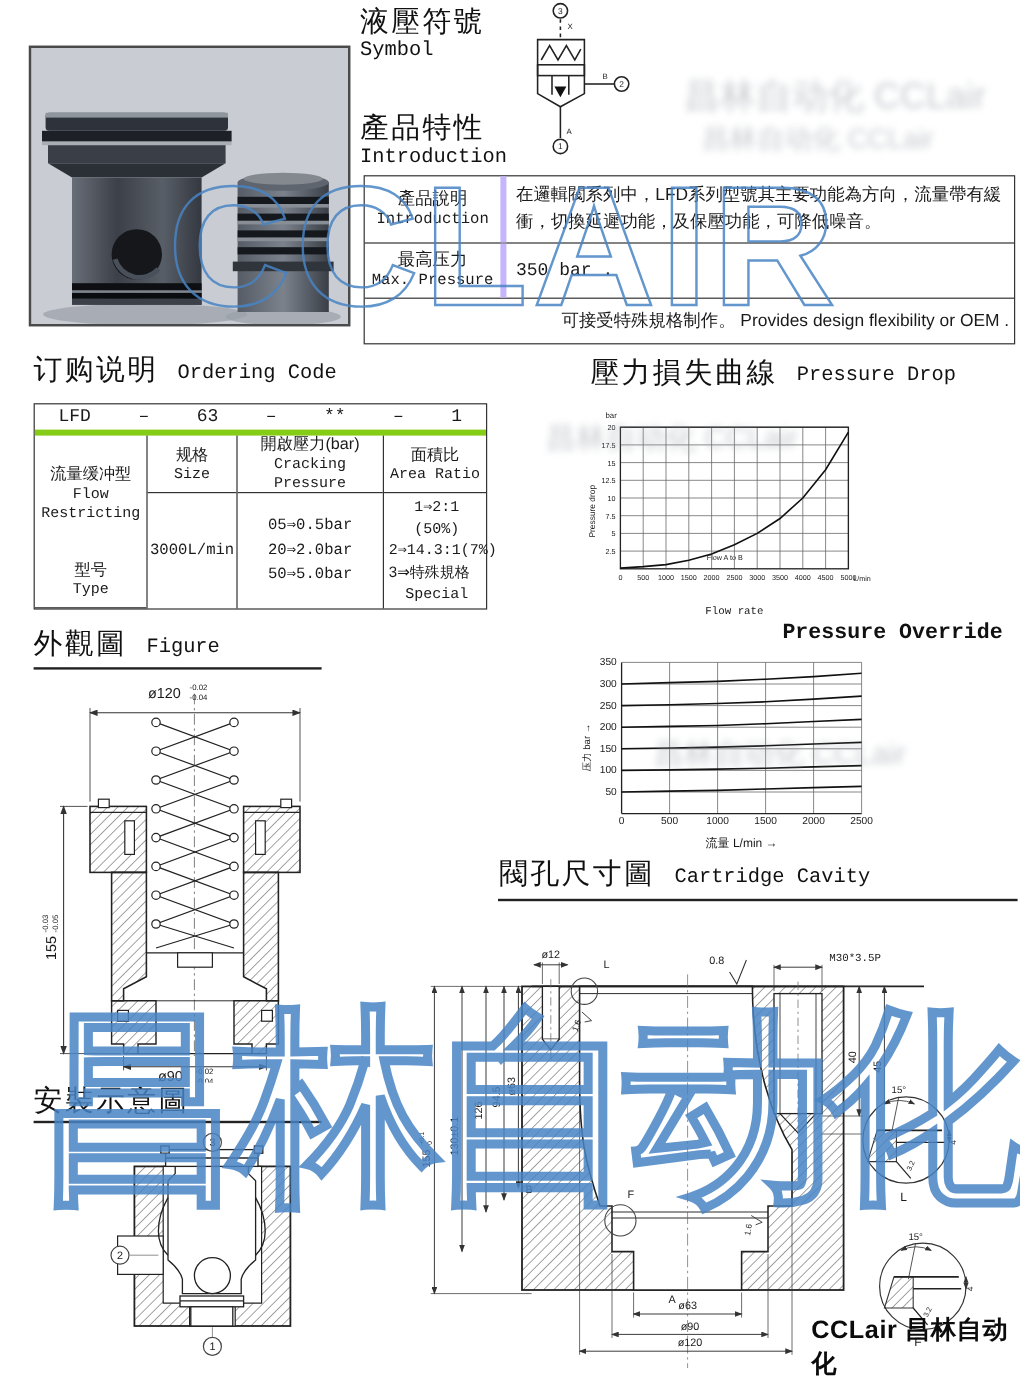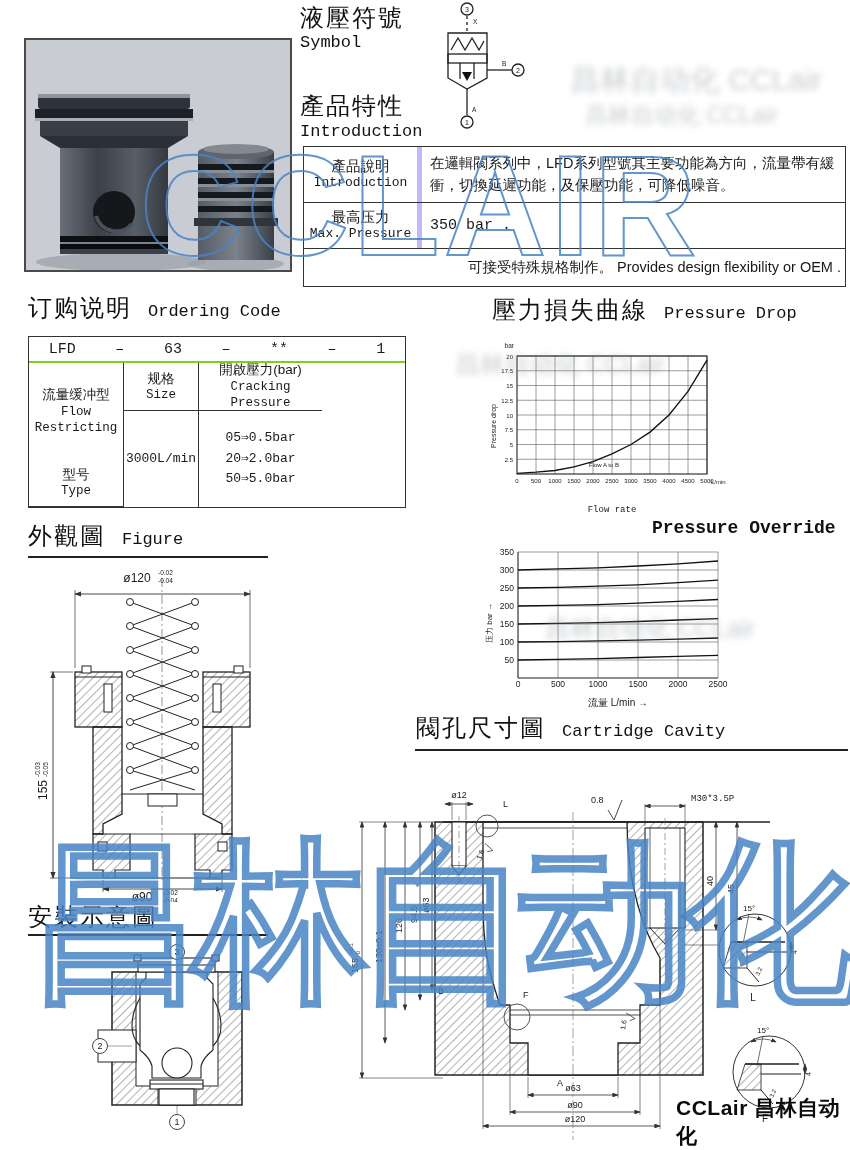--- a/index.html
+++ b/index.html
@@ -20,21 +20,21 @@
   .itable .irow:last-child { border-bottom:none; }
   .ilabel { width:118px; border-right:5px solid #c4b5fd; display:flex; flex-direction:column;
             align-items:center; justify-content:center; text-align:center; line-height:1.25; padding:4px 2px; }
   .ival { flex:1; display:flex; flex-direction:column; justify-content:center; padding:4px 8px; line-height:1.45; }
   .ifoot { width:100%; text-align:right; padding:9px 4px; }
   .mono { font-family:"Liberation Mono","DejaVu Sans Mono",monospace; }
 
   
   .otable { width:378px; border:1.4px solid #333; font-size:13.5px; }
   .ocode { display:flex; justify-content:space-around; align-items:center; height:26px;
-           border-bottom:2px solid #84cc16; font-size:15px; }
+           border-bottom:5px solid #84cc16; font-size:15px; }
   .ogrid { display:flex; }
   .ocol { border-right:1px solid #333; display:flex; flex-direction:column; }
   .ocol:last-child { border-right:none; }
   .ocell { display:flex; flex-direction:column; align-items:center; justify-content:center;
            text-align:center; line-height:1.3; padding:3px 1px; }
   .ohead { height:48px; border-bottom:1px solid #333; }
   .odata { height:96px; }
   .w1{width:95px}.w2{width:75px}.w3{width:123px}.w4{width:85px}
   .odata.left { align-items:flex-start; padding-left:4px; }
 
@@ -195,20 +195,32 @@
     </div>
     <div class="ocol w3">
       <div class="ocell ohead">
         <span>開啟壓力(bar)</span>
           <span class="mono" style="font-size:12.5px">Cracking Pressure</span>
       </div>
       <div class="ocell odata mono" style="font-size:13px;line-height:1.6">
         <span>05⇒0.5bar</span>
         <span>20⇒2.0bar</span>
         <span>50⇒5.0bar</span>
+      </div>
+    </div>
+    <div class="ocol w4">
+      <div class="ocell ohead">
+        <span>面積比</span>
+          <span class="mono" style="font-size:12.5px">Area Ratio</span>
+      </div>
+      <div class="ocell odata left" style="font-size:12.5px;line-height:1.45">
+        <span class="mono">1⇒2:1  (50%)</span>
+        <span class="mono">2⇒14.3:1(7%)</span>
+        <span>3⇒特殊規格</span>
+        <span class="mono" style="align-self:center">Special</span>
       </div>
     </div>
   </div>
 </div>
 
 <div class="abs h-row" style="left:492px;top:294px">
   <span class="h-zh">壓力損失曲線</span>
   <span class="h-en" style="padding-bottom:3px">Pressure Drop</span>
 </div>
 

